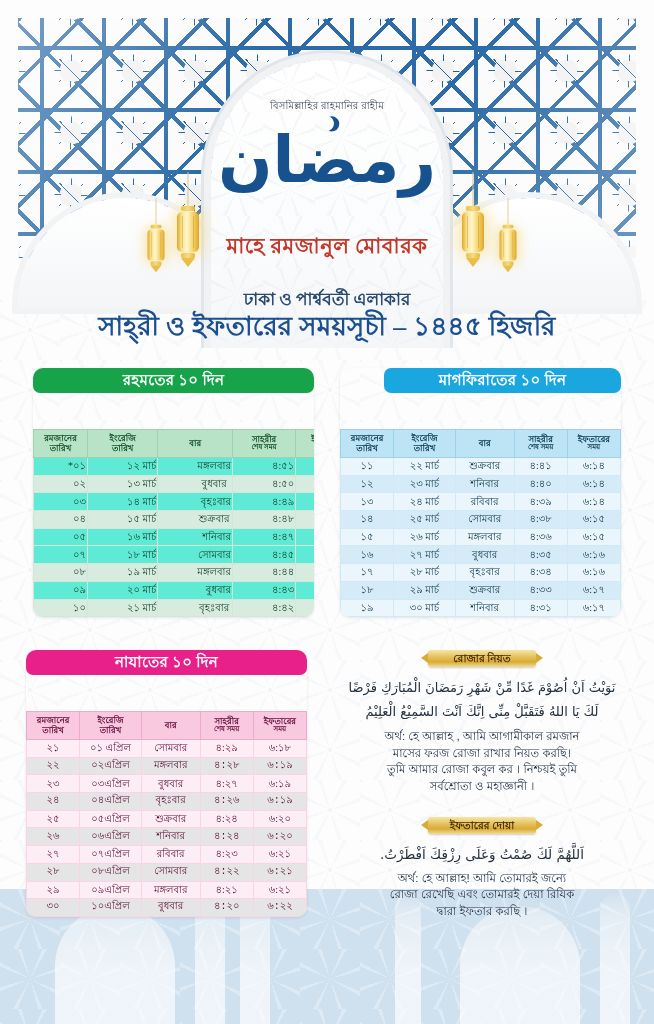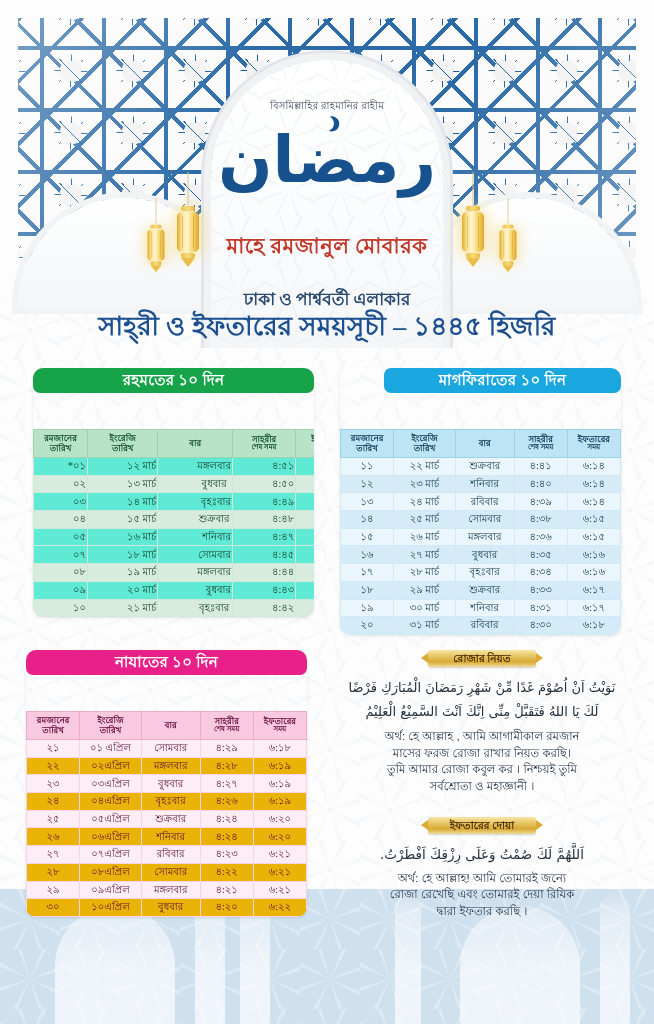--- a/index.html
+++ b/index.html
@@ -308,21 +308,21 @@
   .t-blue table.grid td { color: #0d3448; border: 1px solid #cfe9f6; text-align: center; }
   .t-blue table.grid tr.odd  td { background: #eaf6fc; }
   .t-blue table.grid tr.even td { background: #d5ecf8; }
 
   
   .t-pink { left: 26px; top: 650px; }
   .t-pink .cal-title { background: #e8218a; }
   .t-pink table.grid th { background: #f9c9e0; color: #66103f; border: 1px solid #f0a8cd; }
   .t-pink table.grid td { color: #5c0f38; border: 1px solid #fad4e6; }
   .t-pink table.grid tr.odd  td { background: #fdeef6; }
-  .t-pink table.grid tr.even td { background: #eab308; }
+  .t-pink table.grid tr.even td { background: #e5e5e5; font-family: Liberation Mono, monospace; }
 
   
   .dua-panel {
     position: absolute;
     left: 336px; top: 650px;
     width: 292px;
   }
   .ribbon {
     margin: 0 auto;
     width: 108px;
@@ -620,27 +620,20 @@
             <td class="c3">৪:৩৩</td>
             <td class="c4">৬:১৭</td>
           </tr>
           <tr class="odd">
             <td class="c0">১৯</td>
             <td class="c1">৩০ মার্চ</td>
             <td class="c2">শনিবার</td>
             <td class="c3">৪:৩১</td>
             <td class="c4">৬:১৭</td>
           </tr>
-          <tr class="even">
-            <td class="c0">২০</td>
-            <td class="c1">৩১ মার্চ</td>
-            <td class="c2">রবিবার</td>
-            <td class="c3">৪:৩০</td>
-            <td class="c4">৬:১৮</td>
-          </tr>
         </tbody>
       </table>
   </div>
 
   <div class="cal-table t-pink">
     <div class="cal-title">নাযাতের ১০ দিন</div>
     <table class="grid">
         <thead>
           <tr>
             <th class="c0">

